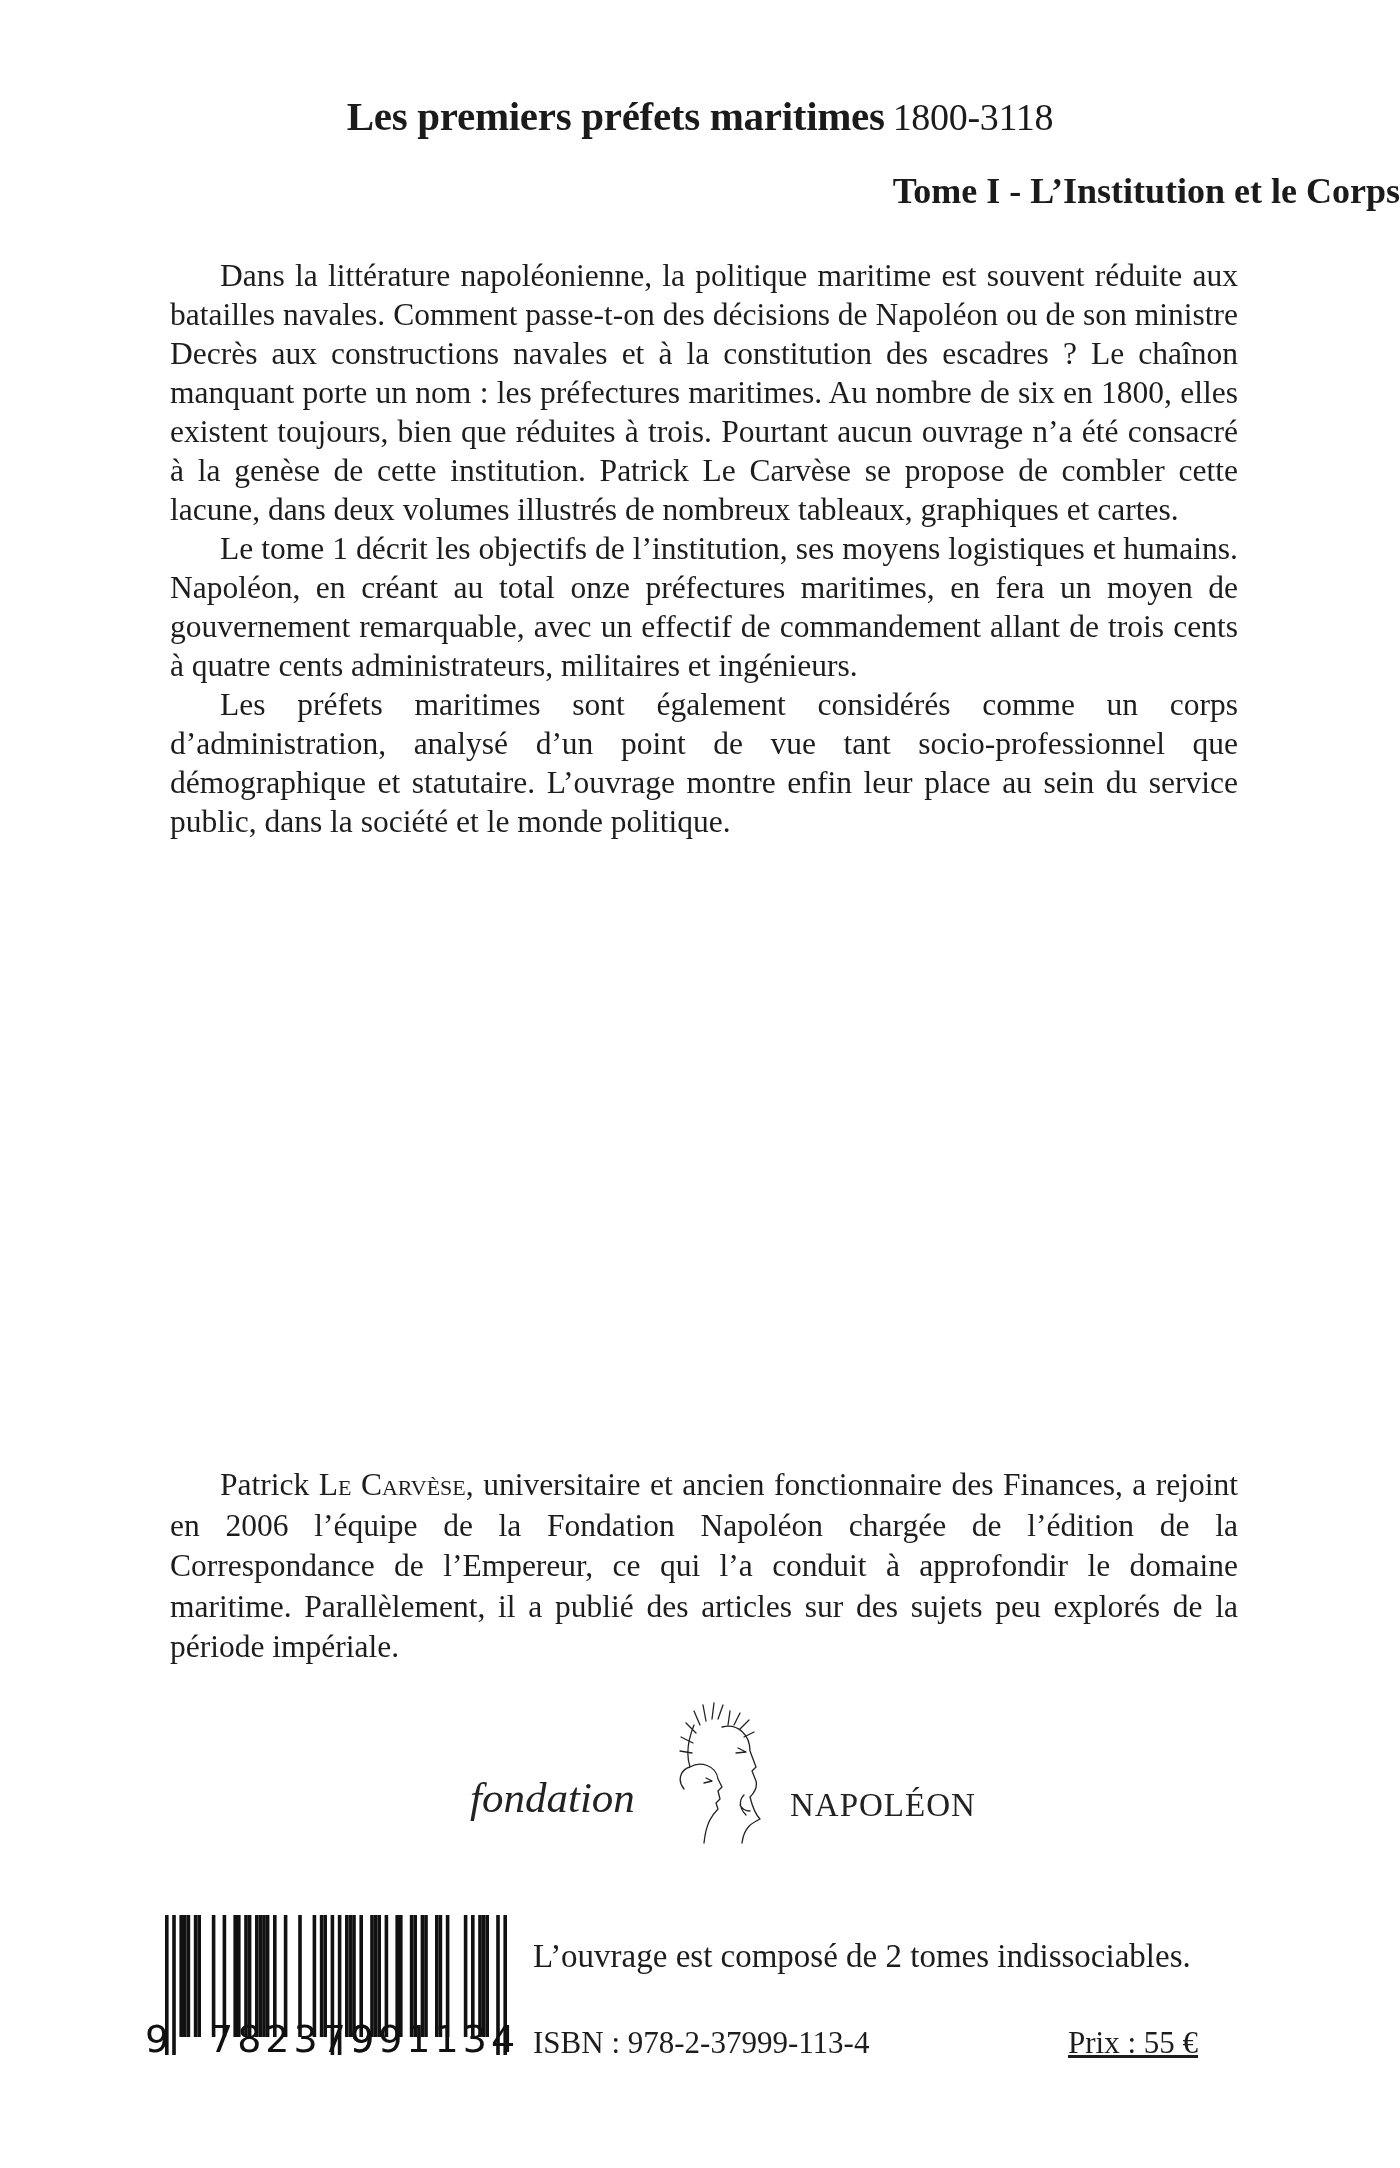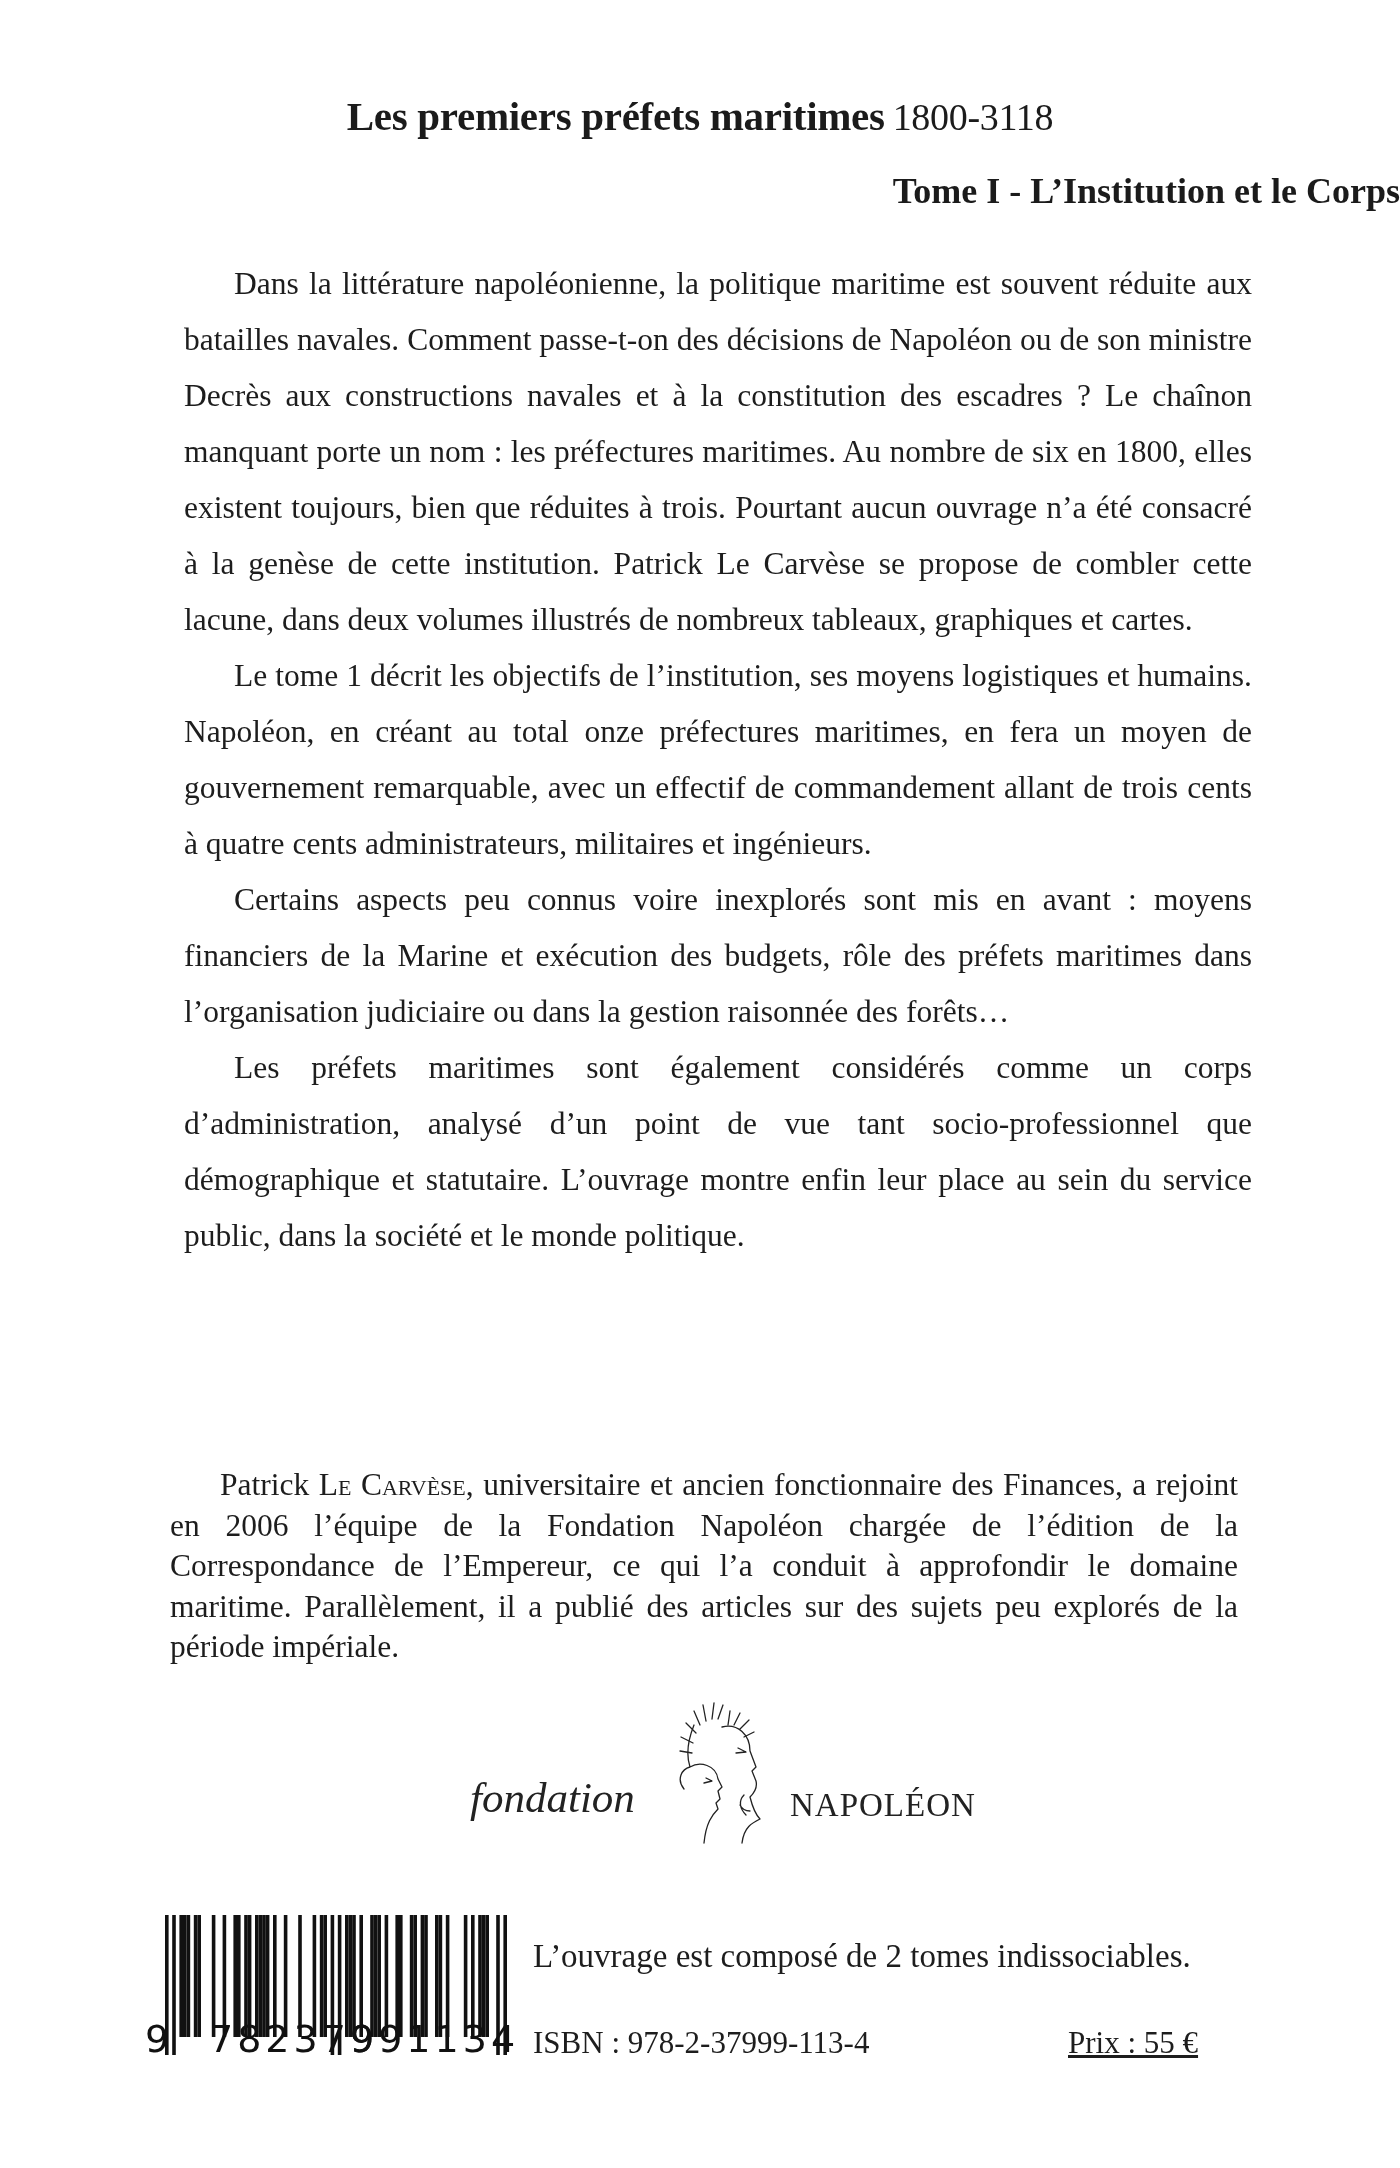--- a/index.html
+++ b/index.html
@@ -36,25 +36,25 @@
       left: 0;
       width: 1400px;
       top: 170px;
       text-align: right;
       font-size: 36px;
       font-weight: bold;
       color: #1b1b1b;
     }
     .body-text {
       position: absolute;
-      left: 184px;
+      left: 170px;
       width: 1068px;
       top: 256px;
       font-size: 31.5px;
-      line-height: 56px;
+      line-height: 39px;
       text-align: justify;
       color: #1d1d1d;
       hyphens: manual;
       font-family: Liberation Serif, serif;
     }
     .body-text p {
       margin: 0;
       text-indent: 50px;
     }
     .author-bio {
@@ -157,21 +157,20 @@
 
 <div class="title">
   <span>Les premiers préfets maritimes</span><span class="years">1800-3118</span>
 </div>
 
 <div class="subtitle">Tome I -  L’Institution et le Corps</div>
 
 <div class="body-text">
   <p>Dans la littérature napoléonienne, la politique maritime est sou­vent réduite aux batailles navales. Comment passe-t-on des décisions de Napoléon ou de son ministre Decrès aux constructions navales et à la constitution des escadres ? Le chaînon manquant porte un nom : les préfectures maritimes. Au nombre de six en 1800, elles existent toujours, bien que réduites à trois. Pourtant aucun ouvrage n’a été consacré à la genèse de cette institution. Patrick Le Carvèse se pro­pose de combler cette lacune, dans deux volumes illustrés de nombreux tableaux, graphiques et cartes.</p>
   <p>Le tome 1 décrit les objectifs de l’institution, ses moyens logistiques et humains. Napoléon, en créant au total onze préfectures maritimes, en fera un moyen de gouvernement remarquable, avec un effectif de commandement allant de trois cents à quatre cents administrateurs, militaires et ingénieurs.</p>
-  <p>Certains aspects peu connus voire inexplorés sont mis en avant : moyens financiers de la Marine et exécution des budgets, rôle des pré­fets maritimes dans l’organisation judiciaire ou dans la gestion raison­née des forêts…</p>
   <p>Les préfets maritimes sont également considérés comme un corps d’administration, analysé d’un point de vue tant socio-professionnel que démographique et statutaire. L’ouvrage montre enfin leur place au sein du service public, dans la société et le monde politique.</p>
 </div>
 
 <div class="author-bio">
   <p><span>Patrick</span> <span class="smallcaps">Le Carvèse</span><span>, universitaire et ancien fonctionnaire des Finances, a rejoint en 2006 l’équipe de la Fondation Napoléon chargée de l’édition de la Correspondance de l’Empereur, ce qui l’a conduit à approfondir le domaine maritime. Parallèlement, il a publié des articles sur des sujets peu explorés de la période impériale.</span></p>
 </div>
 
 <div class="logo">
   <span class="fondation">fondation</span>
   <svg class="heads" viewBox="0 0 130 150" fill="none" stroke="#222" stroke-width="1.3" stroke-linecap="round" stroke-linejoin="round">

